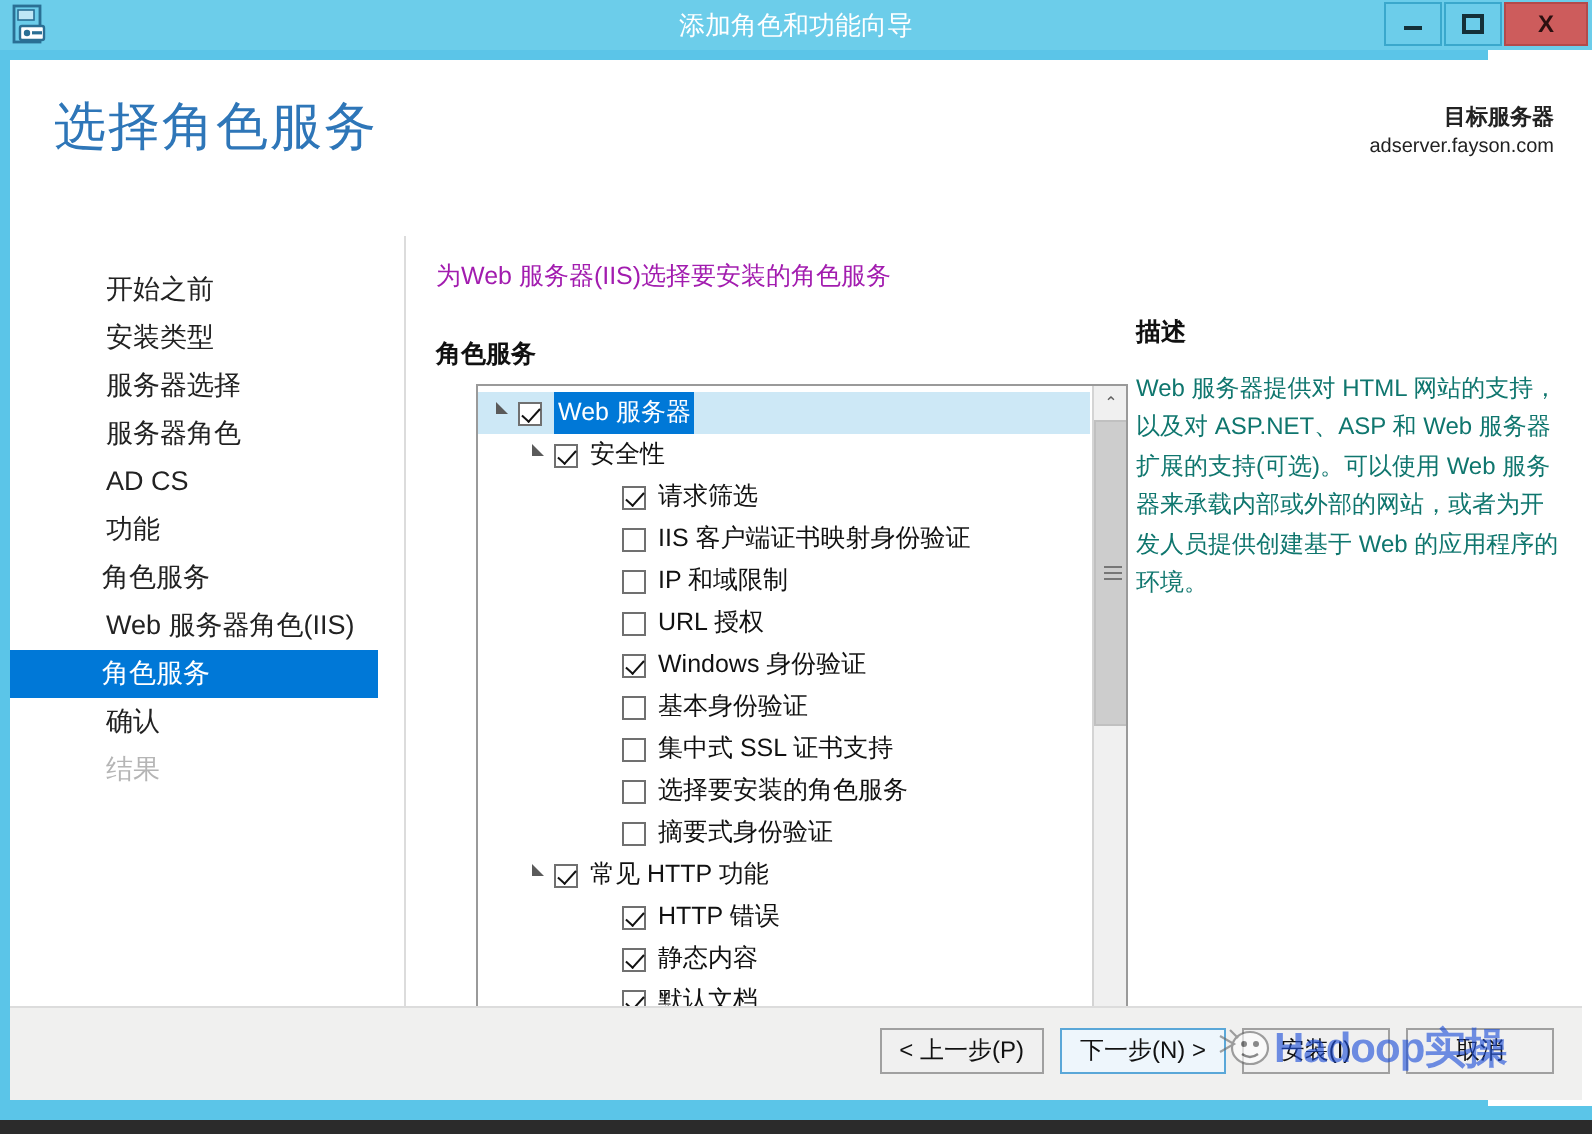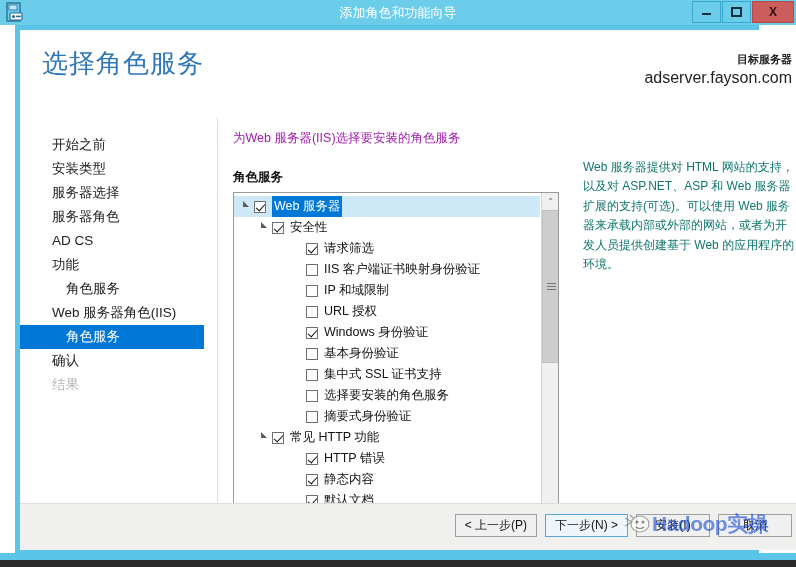--- a/index.html
+++ b/index.html
@@ -53,21 +53,21 @@
     display: flex; align-items: center; justify-content: center;
     color: #18303a;
     font-size: 12px;
     font-weight: bold;
   }
   .winbtn.close { background: #cd5c5c; border-color: #b34a4a; color: #2b1010; width: 42px; }
 
   
   #frame {
     position: absolute;
-    left: 15px; top: 25px;
+    left: 0; top: 25px;
     width: 744px; height: 530px;
     background: #5bc5e8;
     padding: 5px 5px 0 5px;
   }
   #page {
     position: relative;
     width: 786px; height: 520px;
     background: #ffffff;
   }
 
@@ -82,34 +82,34 @@
   #target-server {
     position: absolute;
     right: 14px; top: 22px;
     text-align: right;
     line-height: 1.35;
   }
   #target-server .ts-label {
     font-size: 11px; font-weight: bold; color: #222;
   }
   #target-server .ts-name {
-    font-size: 16px; color: #222;
+    font-size: 10px; color: #222;
   }
 
   
   #sidebar {
     position: absolute;
     left: 0; top: 80px;
     width: 198px; height: 410px;
     padding-top: 23px;
   }
   .nav-item {
     height: 24px;
     line-height: 24px;
-    padding-left: 32px;
+    padding-left: 48px;
     font-size: 13.5px;
     color: #222222;
     white-space: nowrap;
   }
   .nav-item.sub { padding-left: 46px; }
   .nav-item.selected {
     background: #0078d7;
     color: #ffffff;
     margin-right: 14px;
   }
@@ -139,20 +139,21 @@
     color: #111;
     margin-bottom: 6px;
   }
   #tree-box {
     position: relative;
     width: 326px;
     height: 337px;
     border: 1px solid #9a9a9a;
     background: #ffffff;
     overflow: hidden;
+    margin-left: 20px;
   }
   #tree-list {
     position: absolute;
     left: 0; top: 0;
     width: 306px;
     padding-top: 3px;
   }
   .tree-row {
     height: 21px;
     display: flex;
@@ -466,20 +467,21 @@
             <div class="sb-arrow up">⌃</div>
             <div id="sb-thumb">
               <div id="sb-grip"></div>
             </div>
             <div class="sb-arrow down">⌄</div>
           </div>
         </div>
       </div>
 
       <div id="desc">
+        <div id="desc-title">描述</div>
         <div id="desc-body">Web 服务器提供对 HTML 网站的支持，以及对 ASP.NET、ASP 和 Web 服务器扩展的支持(可选)。可以使用 Web 服务器来承载内部或外部的网站，或者为开发人员提供创建基于 Web 的应用程序的环境。</div>
       </div>
 
       <div id="footer">
         <div id="footer-btns">
             <div class="btn">&lt; 上一步(P)</div>
             <div class="btn default">下一步(N) &gt;</div>
             <div class="btn">安装(I)</div>
             <div class="btn">取消</div>
           </div>

